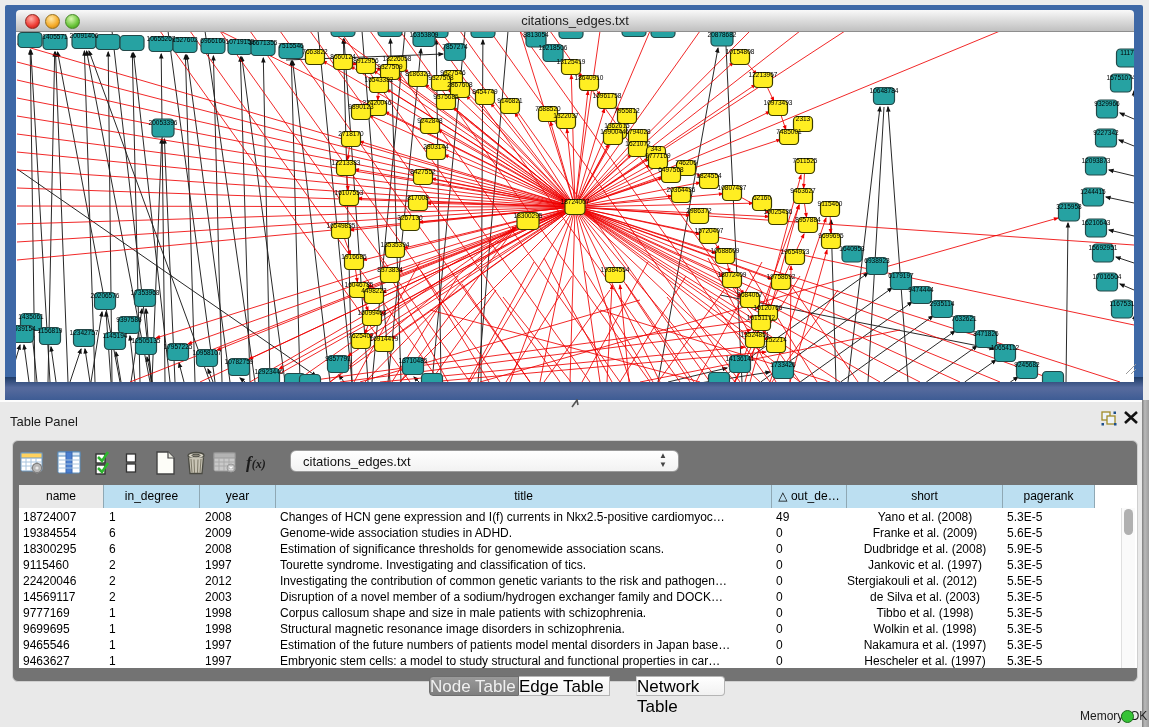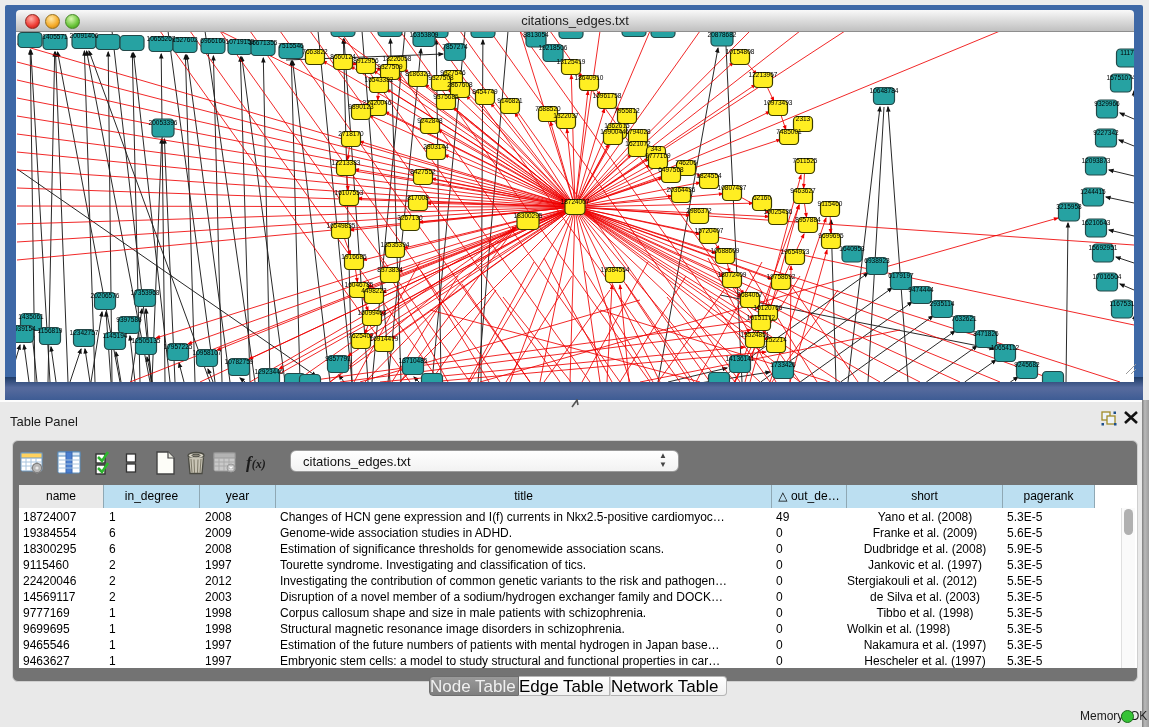--- a/index.html
+++ b/index.html
@@ -762,44 +762,44 @@
         <div class="rowtxt" style="left:186px;top:120px">1998</div>
         <div class="rowtxt" style="left:261px;top:120px">Corpus callosum shape and size in male patients with schizophrenia.</div>
         <div class="rowtxt" style="left:757px;top:120px">0</div>
         <div class="rowtxt" style="left:828px;top:120px;width:156px;text-align:center">Tibbo et al. (1998)</div>
         <div class="rowtxt" style="left:988px;top:120px">5.3E‑5</div>
         <div class="rowtxt" style="left:4px;top:136px">9699695</div>
         <div class="rowtxt" style="left:90px;top:136px">1</div>
         <div class="rowtxt" style="left:186px;top:136px">1998</div>
         <div class="rowtxt" style="left:261px;top:136px">Structural magnetic resonance image disorders in schizophrenia.</div>
         <div class="rowtxt" style="left:757px;top:136px">0</div>
-        <div class="rowtxt" style="left:828px;top:136px;width:156px;text-align:left">Wolkin et al. (1998)</div>
+        <div class="rowtxt" style="left:828px;top:136px;width:156px;text-align:center">Wolkin et al. (1998)</div>
         <div class="rowtxt" style="left:988px;top:136px">5.3E‑5</div>
         <div class="rowtxt" style="left:4px;top:152px">9465546</div>
         <div class="rowtxt" style="left:90px;top:152px">1</div>
         <div class="rowtxt" style="left:186px;top:152px">1997</div>
-        <div class="rowtxt" style="left:261px;top:152px">Estimation of the future numbers of patients with mental hydrogen in Japan base…</div>
+        <div class="rowtxt" style="left:261px;top:152px">Estimation of the future numbers of patients model mental disorders in Japan base…</div>
         <div class="rowtxt" style="left:757px;top:152px">0</div>
         <div class="rowtxt" style="left:828px;top:152px;width:156px;text-align:center">Nakamura et al. (1997)</div>
         <div class="rowtxt" style="left:988px;top:152px">5.3E‑5</div>
         <div class="rowtxt" style="left:4px;top:168px">9463627</div>
         <div class="rowtxt" style="left:90px;top:168px">1</div>
         <div class="rowtxt" style="left:186px;top:168px">1997</div>
         <div class="rowtxt" style="left:261px;top:168px">Embryonic stem cells: a model to study structural and functional properties in car…</div>
         <div class="rowtxt" style="left:757px;top:168px">0</div>
         <div class="rowtxt" style="left:828px;top:168px;width:156px;text-align:center">Hescheler et al. (1997)</div>
         <div class="rowtxt" style="left:988px;top:168px">5.3E‑5</div>
       <div id="vsb">
           <div class="th"></div>
         </div>
     </div>
   </div>
   <div class="tab" style="left:429px;width:90px;background:linear-gradient(#9a9a9a,#7f7f7f);color:#f0f0f0;border:1px solid #6e6e6e;border-radius:4px 0 0 4px">Node Table</div>
     <div class="tab" style="left:519px;width:91px;background:linear-gradient(#ffffff,#f1f1f1);color:#000;border:1px solid #b5b5b5;border-left:none">Edge Table</div>
-    <div class="tab" style="left:610px;width:117px;background:linear-gradient(#ffffff,#f1f1f1);color:#000;border:1px solid #b5b5b5;border-left:1px solid #d5d5d5;border-radius:0 4px 4px 0">Network Table</div>
+    <div class="tab" style="left:636px;width:89px;background:linear-gradient(#ffffff,#f1f1f1);color:#000;border:1px solid #b5b5b5;border-left:1px solid #d5d5d5;border-radius:0 4px 4px 0">Network Table</div>
 </div>
 <div class="abs" id="rstrip"></div>
 <svg class="abs" style="left:570px;top:399px" width="12" height="10" viewBox="0 0 12 10">
     <path d="M2 8 7 1 8 6" fill="none" stroke="#555" stroke-width="1.6"></path>
   </svg>
 <svg class="abs" style="left:1101px;top:411px;width:16px;height:15px" viewBox="0 0 16 15">
     <rect x="1" y="1" width="8" height="8" fill="#eef4fa" stroke="#a08c28" stroke-width="1.3"></rect>
     <rect x="6" y="5" width="8" height="8" fill="#eef4fa" stroke="#a08c28" stroke-width="1.3"></rect>
     <rect x="12.5" y="0.5" width="2.5" height="2.5" fill="#1c4f8a"></rect>
     <rect x="0.5" y="12" width="2.5" height="2.5" fill="#1c4f8a"></rect>

